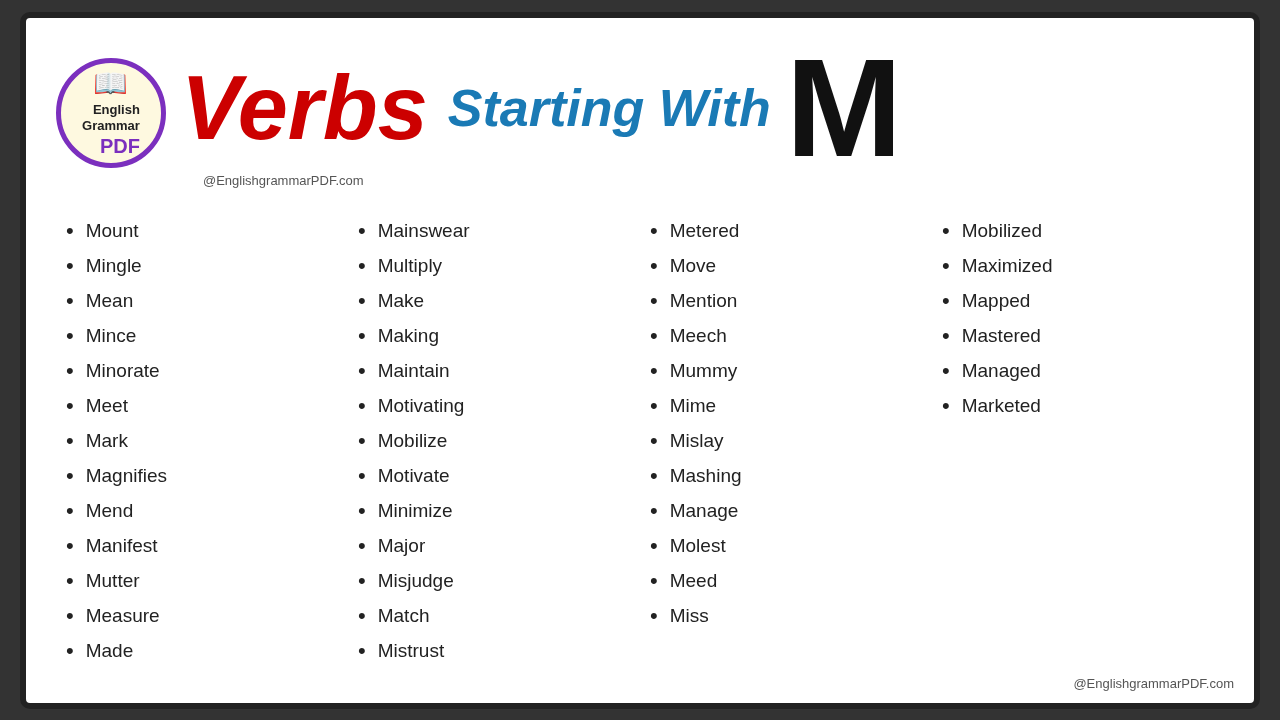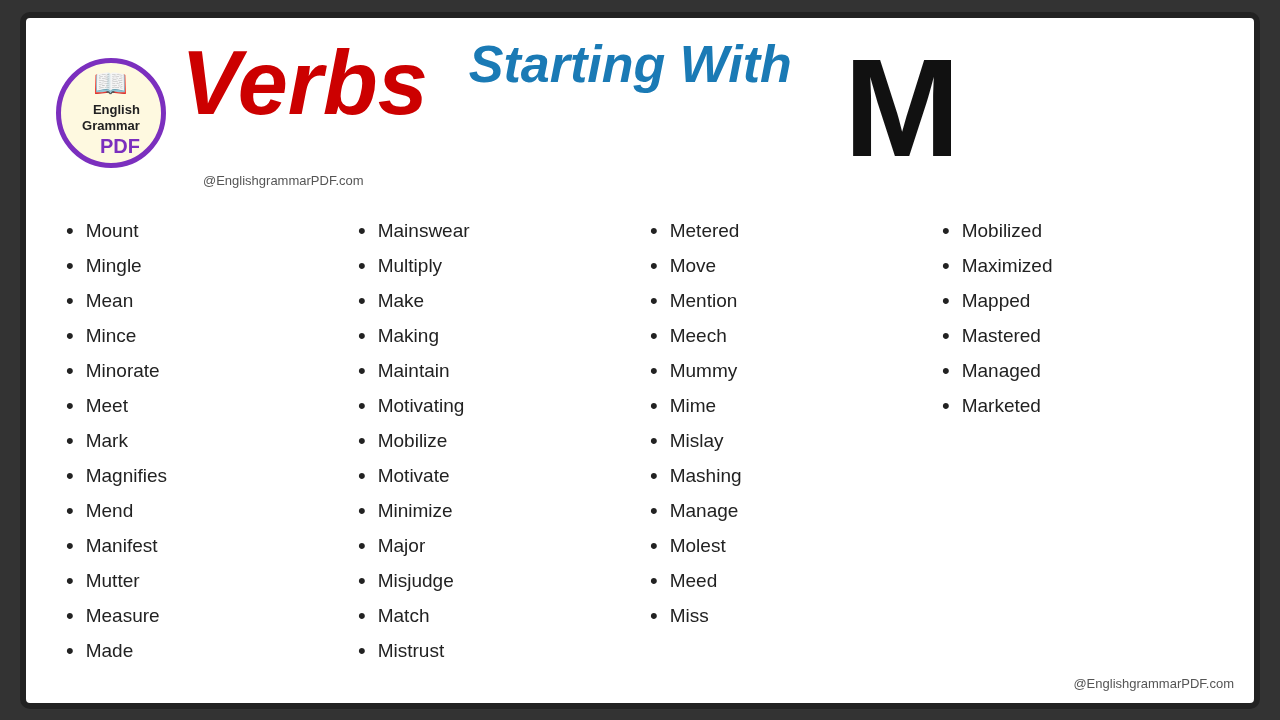--- a/index.html
+++ b/index.html
@@ -64,37 +64,37 @@
     }
 
     .title-area {
       display: flex;
       flex-direction: column;
       margin-left: 5px;
     }
 
     .title-main {
       display: flex;
-      gap: 37px;
+      align-items: center;
     }
 
     .title-verbs {
       font-size: 90px;
       font-weight: 900;
       color: #cc0000;
       line-height: 1;
       font-style: italic;
     }
 
     .title-starting {
       font-size: 52px;
       font-weight: 700;
       color: #1a7ab5;
       line-height: 1;
-      margin-left: 4px;
+      margin-left: 20px;
       font-style: italic;
     }
 
     .title-M {
       font-size: 140px;
       font-weight: 900;
       color: #111;
       line-height: 1;
       margin-left: 15px;
     }

